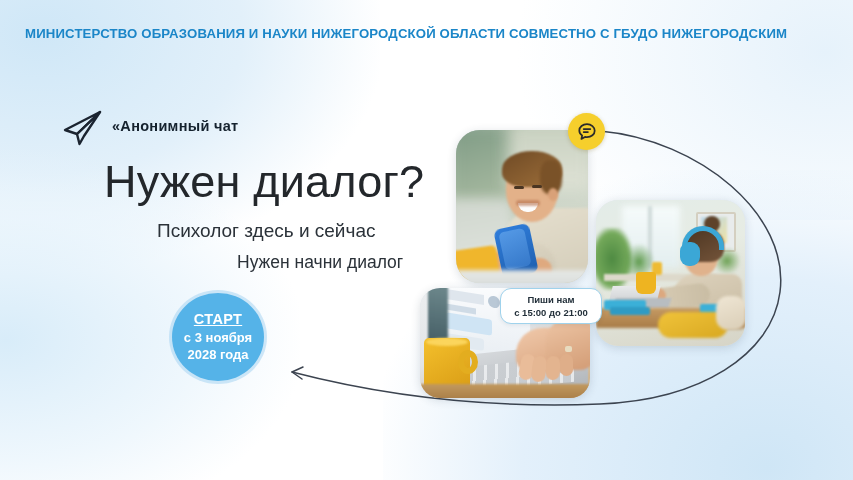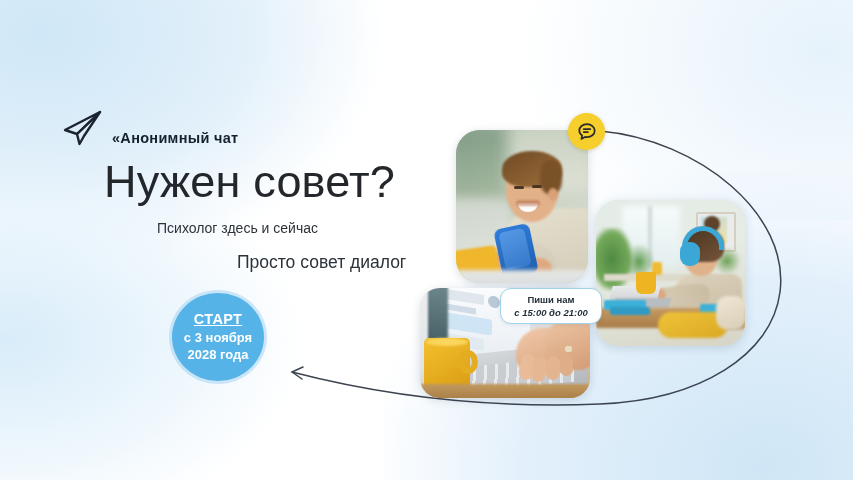--- a/index.html
+++ b/index.html
@@ -70,21 +70,21 @@
     text-transform: uppercase;
   }
   .header div { white-space: nowrap; }
 
   
   .brand {
     position: absolute;
     left: 60px;
     top: 104px;
     display: flex;
-    align-items: flex-end;
+    align-items: center;
   }
   .plane-icon {
     width: 44px;
     height: 40px;
     margin-top: 4px;
     flex: 0 0 auto;
   }
   .brand-text {
     margin-left: 8px;
     color: #15222e;
@@ -106,21 +106,21 @@
     letter-spacing: 0.2px;
     white-space: nowrap;
   }
 
   
   .sub1 {
     position: absolute;
     left: 157px;
     top: 220px;
     color: #2b3239;
-    font-size: 14px;
+    font-size: 19px;
     white-space: nowrap;
   }
   .sub2 {
     position: absolute;
     left: 237px;
     top: 252px;
     color: #2b3239;
     font-size: 17.5px;
     white-space: nowrap;
   }
@@ -236,50 +236,50 @@
     font-weight: bold;
     line-height: 13px;
     white-space: nowrap;
   }
   .write-card .wl2 {
     color: #23303a;
     font-size: 9.5px;
     font-weight: bold;
     line-height: 13px;
     white-space: nowrap;
-    font-style: italic;
   }
 </style>
 </head>
 <body>
 
 <div id="poster">
 
   <div class="bg-tint bg-tl"></div>
   <div class="bg-tint bg-bl"></div>
   <div class="bg-tint bg-tr"></div>
   <div class="bg-tint bg-br"></div>
 
   <div class="header">
+    <div>МИНИСТЕРСТВО ОБРАЗОВАНИЯ И НАУКИ НИЖЕГОРОДСКОЙ ОБЛАСТИ СОВМЕСТНО С ГБУДО НИЖЕГОРОДСКИМ</div>
   </div>
 
   <div class="brand">
     <svg class="plane-icon" viewBox="0 0 44 40">
       <path d="M40 4 L5 22 L17 26 L40 4 Z" fill="none" stroke="#1b2430" stroke-width="2.4" stroke-linejoin="round"></path>
       <path d="M40 4 L17 26 L19.5 36 L24 28 Z" fill="none" stroke="#1b2430" stroke-width="2.4" stroke-linejoin="round"></path>
     </svg>
     <div class="brand-text">
       <div>«Анонимный чат</div>
     </div>
   </div>
 
-  <div class="headline">Нужен совет?</div>
+  <div class="headline">Нужен диалог?</div>
 
   <div class="sub1">Психолог здесь и сейчас</div>
-  <div class="sub2">Просто совет диалог</div>
+  <div class="sub2">Нужен начни диалог</div>
 
   <svg class="arc-svg" viewBox="0 0 853 480">
     <path d="M600 131
              C 700 140, 790 215, 780 292
              C 772 355, 700 400, 600 404
              C 500 408, 400 400, 292 372" fill="none" stroke="#3c4450" stroke-width="1.5" stroke-linecap="round"></path>
     <path d="M292 372 L303 367 M292 372 L302 379" fill="none" stroke="#3c4450" stroke-width="1.5" stroke-linecap="round"></path>
   </svg>
 
   <div class="photo" id="photo-teen">

